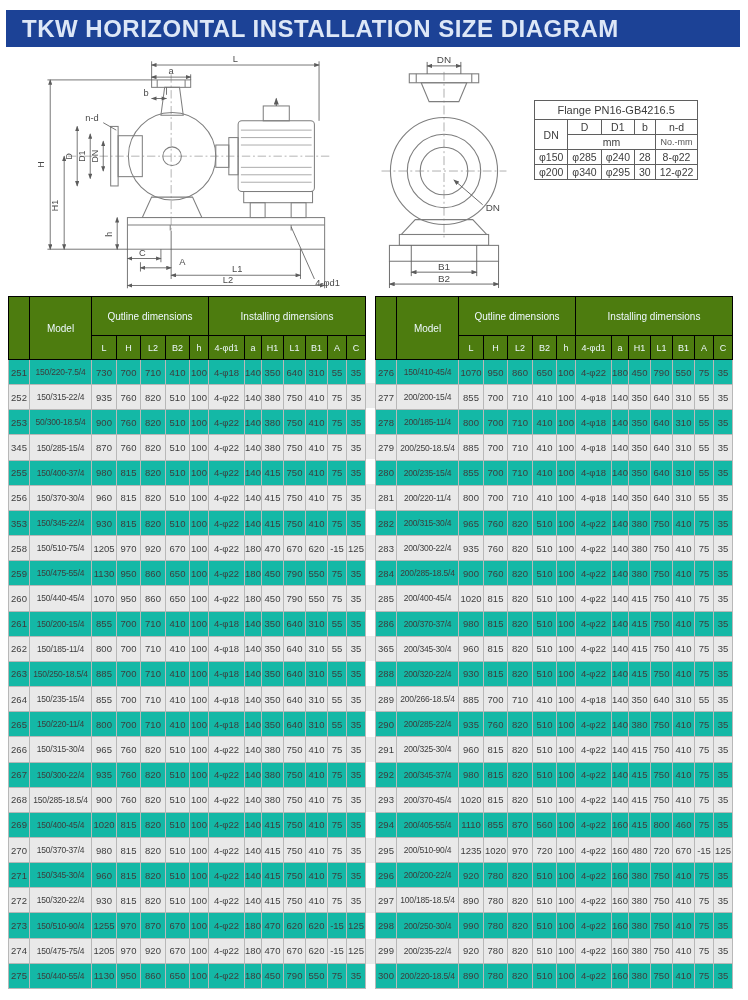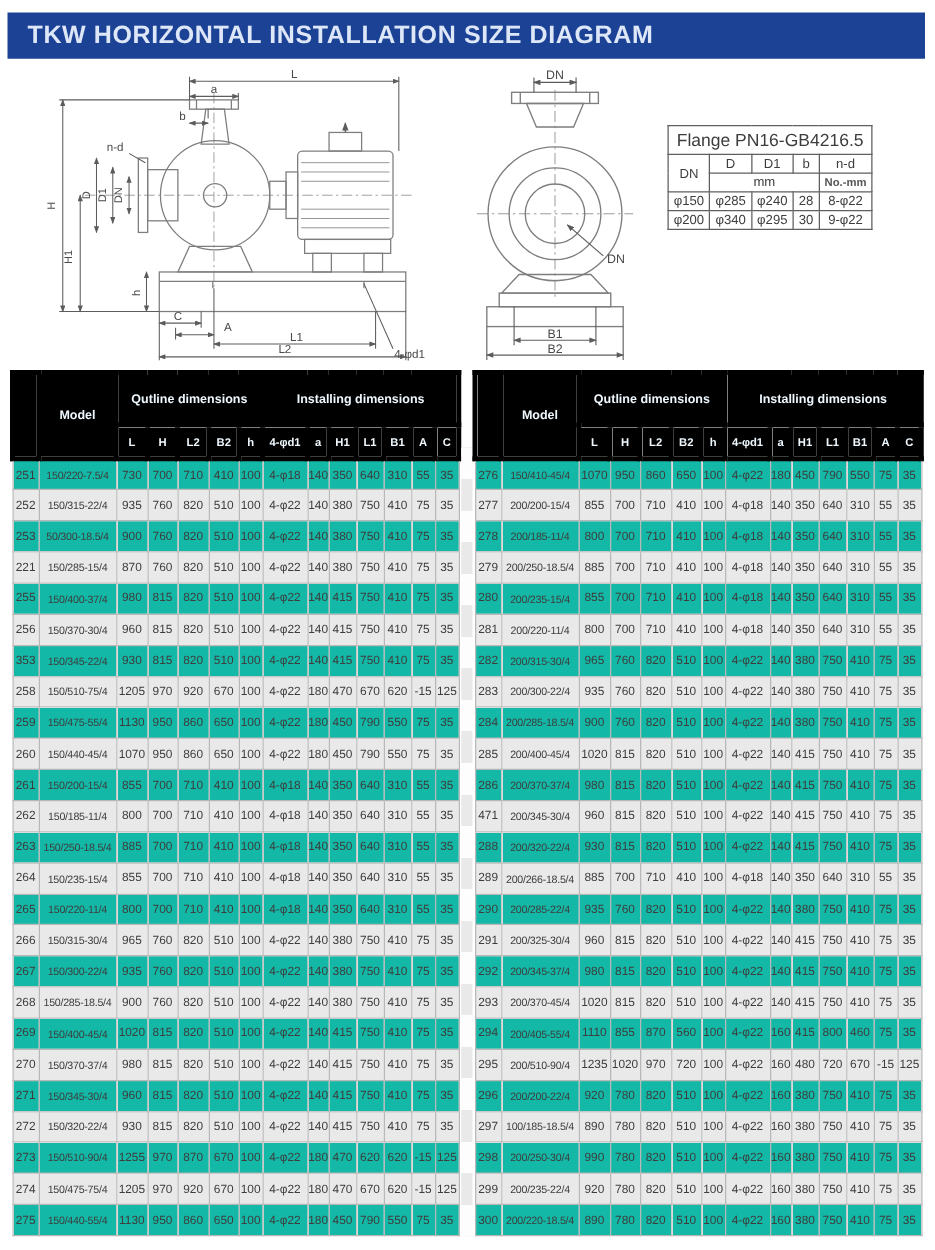--- a/index.html
+++ b/index.html
@@ -1,43 +1,43 @@
 <!DOCTYPE html>
 <html><head>
 <meta charset="utf-8">
 <style>
   html,body{margin:0;padding:0;background:#fff;}
   .page{position:relative;width:748px;height:1000px;background:#ffffff;overflow:hidden;
         font-family:"Liberation Sans",sans-serif;color:#3d3d3d;}
   
   .title-bar{position:absolute;left:6px;top:10px;width:734px;height:37px;background:#1c4296;
-             color:#dde7f7;font-size:20px;font-weight:bold;line-height:37px;padding-left:16px;
+             color:#dde7f7;font-size:24px;font-weight:bold;line-height:37px;padding-left:16px;
              box-sizing:border-box;letter-spacing:.5px;}
   
   .diag-side{position:absolute;left:14px;top:52px;width:345px;height:240px;}
   .diag-front{position:absolute;left:358px;top:54px;width:172px;height:238px;}
   svg text{font-family:"Liberation Sans",sans-serif;font-size:10px;fill:#4a4a4a;}
   svg .v{font-size:9.5px;}
   
   .flange{position:absolute;left:534px;top:100px;border-collapse:collapse;font-size:10.5px;color:#3d3d3d;}
   .flange td,.flange th{border:1px solid #5f5f5f;text-align:center;padding:1px 4px;font-weight:normal;white-space:nowrap;}
-  .flange .t{font-size:14px;padding:3px 4px;}
-  .flange .sm{font-size:9px;color:#555;font-weight:bold;}
+  .flange .t{font-size:11px;padding:3px 4px;}
+  .flange .sm{font-size:9px;color:#555;}
   
   .tables{position:absolute;left:8px;top:296px;display:flex;}
   .gap-stripes{width:9px;margin-top:62px;height:631px;
       background:repeating-linear-gradient(180deg,#fdfdfd 0 25.24px,#e9e9e9 25.24px 50.48px);}
   table.data{border-collapse:collapse;table-layout:fixed;font-size:9.5px;color:#3d3d3d;border:1px solid #8f8f8f;}
   .data col.c-num{width:21px;} .data col.c-model{width:62px;}
   .data col.c-L{width:25px;} .data col.c-H{width:24px;} .data col.c-L2{width:25px;}
   .data col.c-B2{width:24px;} .data col.c-h{width:19px;} .data col.c-d1{width:36px;}
   .data col.c-a{width:17px;} .data col.c-H1{width:22px;} .data col.c-L1{width:22px;}
   .data col.c-B1{width:22px;} .data col.c-A{width:19px;} .data col.c-C{width:19px;}
   .data th,.data td{border:1px solid #b8b8b8;text-align:center;padding:0;overflow:hidden;white-space:nowrap;}
-  .data thead th{background:#000000;color:#eef8fe;font-weight:bold;border:4px solid #000000;}
+  .data thead th{background:#4d7c0f;color:#eef8fe;font-weight:normal;border:1px solid #000000;}
   .data thead tr.grp th{height:38px;font-size:10px;}
   .data thead tr.cols th{height:23px;font-size:9px;}
   .data tbody tr{height:24.2px;background:#14b8a6;}
   .data tbody tr:nth-child(even){background:#e9e9e9;}
   .data td.model{font-size:8.5px;letter-spacing:-.2px;}
   .data td.gsep,.data th.gsep{border-left:1px solid #8f8f8f;}
 </style>
 </head>
 <body>
 
@@ -195,21 +195,21 @@
       <td>φ285</td>
       <td>φ240</td>
       <td>28</td>
       <td>8-φ22</td>
     </tr>
     <tr>
       <td>φ200</td>
       <td>φ340</td>
       <td>φ295</td>
       <td>30</td>
-      <td>9-φ22</td>
+      <td>12-φ22</td>
     </tr>
   </tbody>
     </table>
 
   <div class="tables">
 
     <table class="data">
       <colgroup>
         <col class="c-num">
           <col class="c-model">
@@ -291,21 +291,21 @@
             <td>100</td>
             <td class="gsep">4-φ22</td>
             <td>140</td>
             <td>380</td>
             <td>750</td>
             <td>410</td>
             <td>75</td>
             <td>35</td>
           </tr>
           <tr>
-            <td>221</td>
+            <td>345</td>
             <td class="model">150/285-15/4</td>
             <td class="gsep">870</td>
             <td>760</td>
             <td>820</td>
             <td>510</td>
             <td>100</td>
             <td class="gsep">4-φ22</td>
             <td>140</td>
             <td>380</td>
             <td>750</td>
@@ -864,21 +864,21 @@
             <td>100</td>
             <td class="gsep">4-φ22</td>
             <td>140</td>
             <td>415</td>
             <td>750</td>
             <td>410</td>
             <td>75</td>
             <td>35</td>
           </tr>
           <tr>
-            <td>471</td>
+            <td>365</td>
             <td class="model">200/345-30/4</td>
             <td class="gsep">960</td>
             <td>815</td>
             <td>820</td>
             <td>510</td>
             <td>100</td>
             <td class="gsep">4-φ22</td>
             <td>140</td>
             <td>415</td>
             <td>750</td>

